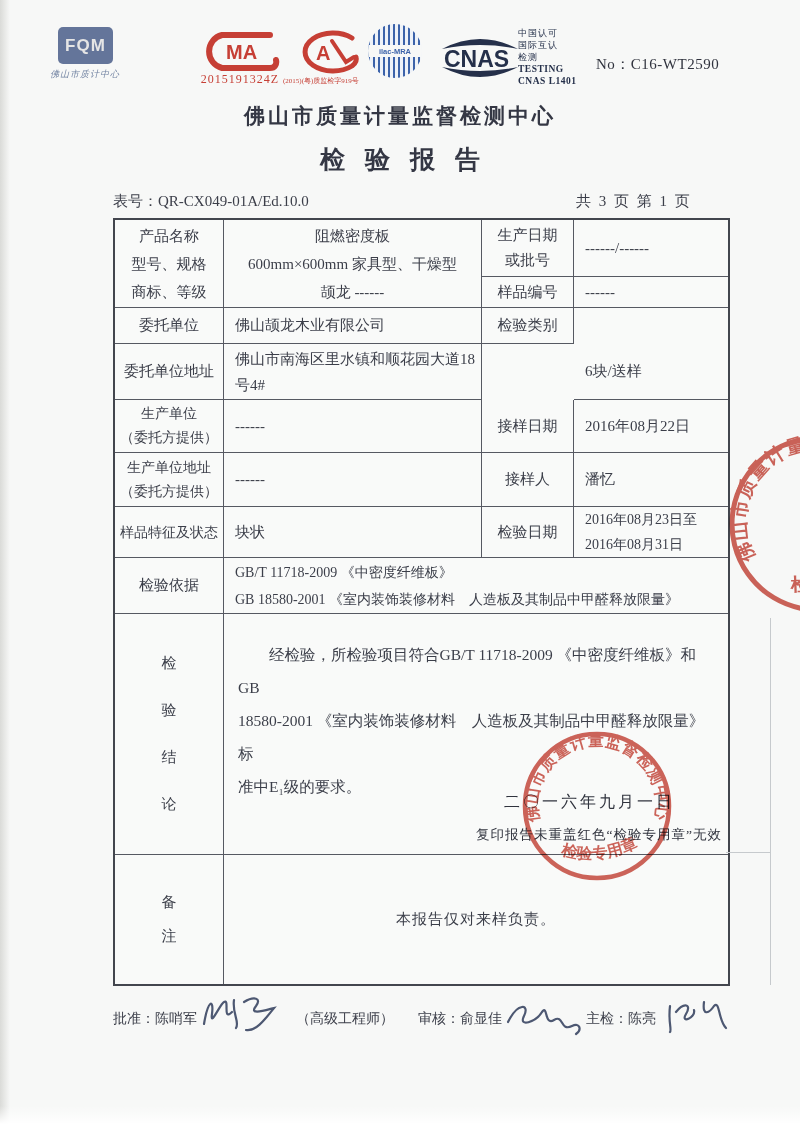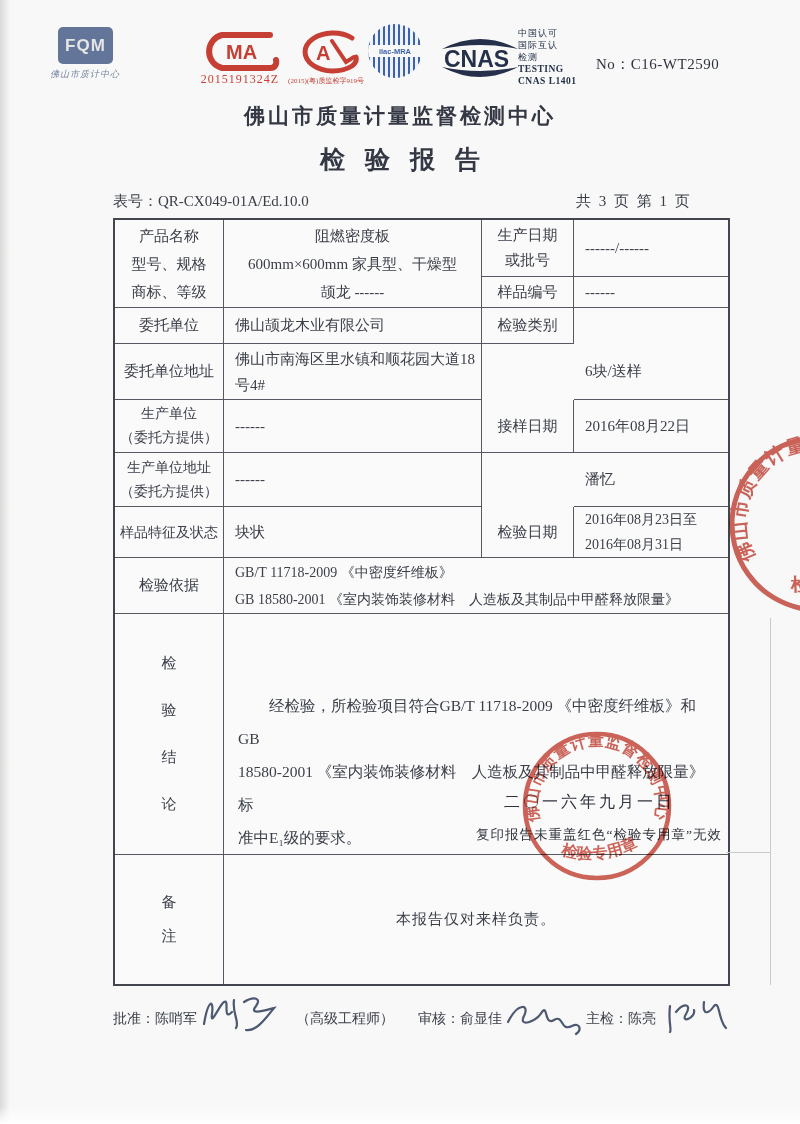--- a/index.html
+++ b/index.html
@@ -28,21 +28,21 @@
     background:linear-gradient(0deg,#ffffff,rgba(247,248,247,0));pointer-events:none;
   }
   .abs{position:absolute;}
   
   .fqm-box{left:58px;top:27px;width:55px;height:37px;background:var(--slate);
     border-radius:5px;display:flex;align-items:center;justify-content:center;
     color:#e5e5e5;font-family:"Liberation Sans",sans-serif;font-weight:bold;font-size:17px;letter-spacing:1px;}
   .fqm-caption{left:40px;top:68px;width:90px;text-align:center;color:#7384a3;font-size:9px;letter-spacing:1px;font-style:italic;}
   .logo-num{color:var(--red);font-family:"Liberation Serif",serif;}
   .cma-num{left:194px;top:72px;width:92px;text-align:center;font-size:12px;letter-spacing:1px;}
-  .cal-num{left:283px;top:76px;width:86px;text-align:center;font-size:7px;}
+  .cal-num{left:283px;top:76px;width:86px;text-align:left;font-size:7px;}
   .ilac{left:368px;top:24px;width:54px;height:54px;border-radius:50%;overflow:hidden;
     background:repeating-linear-gradient(90deg,var(--blue) 0 2px,#eef2f8 2px 5px);}
   .ilac-band{position:absolute;left:0;top:21px;width:100%;height:12px;background:#f7f8f7;
     display:flex;align-items:center;justify-content:center;color:var(--blue);
     font-family:"Liberation Sans",sans-serif;font-weight:bold;font-size:7.5px;}
   .cnas-block{left:518px;top:27px;width:80px;color:var(--navy);
     font-family:Liberation Serif, serif;font-size:9px;line-height:12px;letter-spacing:1px;}
   .cnas-block .b{font-weight:bold;font-size:9.5px;letter-spacing:0.5px;}
   .report-no{left:596px;top:46px;font-size:15px;color:var(--ink-dark);letter-spacing:0.5px;margin-top:9px;}
   
@@ -66,21 +66,21 @@
     display:flex;flex-direction:column;justify-content:center;min-width:0;min-height:0;}
   .noR{border-right:none!important;} .noB{border-bottom:none!important;}
   .lbl{align-items:center;line-height:25px;}
   .val{align-items:flex-start;padding-left:11px;padding-right:6px;line-height:25px;}
   .ctr{align-items:center;text-align:center;}
   .l3{line-height:28px;}
   .sm{font-size:14px;}
   .nw{white-space:nowrap;}
   
   .vlabel{justify-content:space-around;align-items:center;padding:26px 0;}
-  .concl-cell{position:relative;justify-content:flex-end;}
+  .concl-cell{position:relative;justify-content:flex-start;}
   .concl-text{padding:24px 14px 0 14px;line-height:33px;font-size:15.5px;}
   .concl-text .indent{text-indent:2em;}
   .concl-date{position:absolute;left:280px;top:178px;font-size:16px;letter-spacing:3px;color:var(--ink-dark);}
   .concl-note{position:absolute;right:6px;top:212px;font-size:13.5px;letter-spacing:1px;color:var(--ink-dark);}
   .remark-cell{justify-content:center;align-items:center;text-align:center;font-size:15px;letter-spacing:1px;}
   
   .sign-row{left:0;top:1000px;width:800px;height:60px;font-size:14px;color:var(--ink);}
   .sign-row span{position:absolute;white-space:nowrap;}
   .sig-svg{position:absolute;}
   
@@ -195,20 +195,23 @@
     <div class="cell val noR nw" style="grid-area:5/4/6/5">
       <div>2016年08月22日</div>
     </div>
 
     <div class="cell lbl sm" style="grid-area:6/1/7/2;line-height:24px">
       <div>生产单位地址</div>
       <div>（委托方提供）</div>
     </div>
     <div class="cell val" style="grid-area:6/2/7/3">
       <div>------</div>
+    </div>
+    <div class="cell lbl" style="grid-area:6/3/7/4">
+      <div>接样人</div>
     </div>
     <div class="cell val noR" style="grid-area:6/4/7/5">
       <div>潘忆</div>
     </div>
 
     <div class="cell lbl sm nw" style="grid-area:7/1/8/2">
       <div>样品特征及状态</div>
     </div>
     <div class="cell val" style="grid-area:7/2/8/3">
       <div>块状</div>

